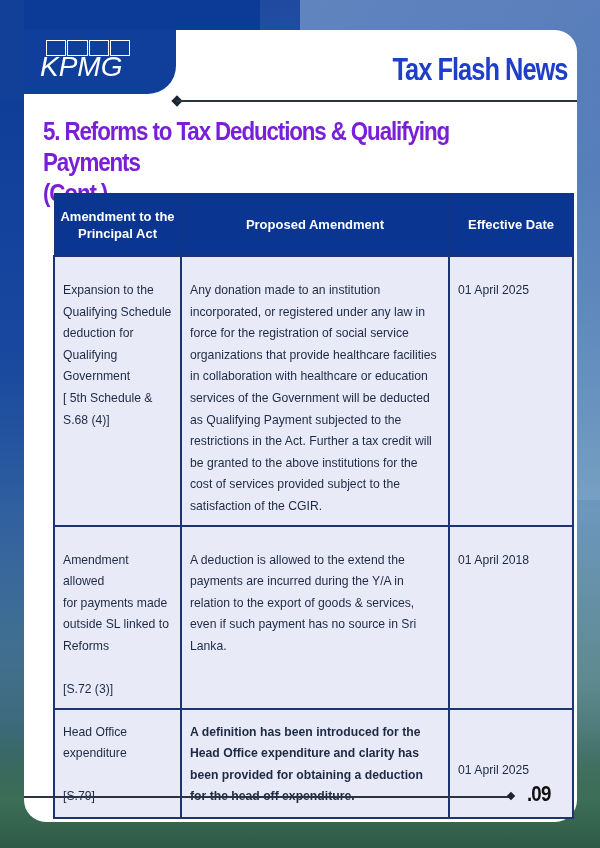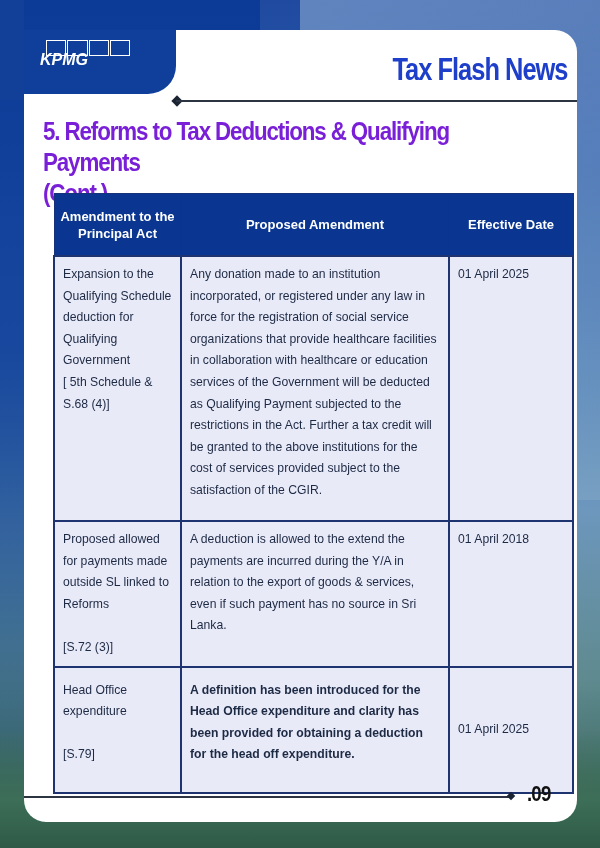--- a/index.html
+++ b/index.html
@@ -30,22 +30,22 @@
   }
   .notch-left {
     position:absolute; left:0; top:0; width:24px; height:100px; background:#123f98;
   }
   .logo {
     position:absolute; left:40px; top:40px; width:90px; height:34px;
   }
   .logo .boxes { display:flex; gap:1px; margin-left:6px; }
   .logo .boxes span { width:19px; height:14px; border:1px solid #fff; display:block; }
   .logo .word {
-    position:absolute; left:0; top:11px; color:#fff; font-weight:bold; font-style:italic;
-    font-size:16px; letter-spacing:0px; font-family:"Liberation Sans", sans-serif;
+    position:absolute; left:0; top:11px; color:#fff; font-weight:normal; font-style:italic;
+    font-size:28px; letter-spacing:0px; font-family:"Liberation Sans", sans-serif;
   }
   .brand-title {
     position:absolute; right:33px; top:52px; color:#1e3fc9;
     font-family:"Liberation Sans Narrow","Liberation Sans", sans-serif;
     font-weight:bold; font-size:31px; letter-spacing:-1.2px;
     transform:scaleX(0.82); transform-origin:right center;
   }
   .top-rule { position:absolute; left:176px; top:100px; width:401px; height:2px; background:#2c3441; }
   .diamond { position:absolute; width:8px; height:8px; background:#1b2433; transform:rotate(45deg); }
   .section-title {
@@ -57,21 +57,21 @@
     position:absolute; left:53px; top:193px; width:519px;
     border-collapse:collapse; table-layout:fixed;
     font-size:12.2px; color:#1d2a44;
   }
   th {
     background:#0a3691; color:#fff; font-weight:bold; font-size:13px;
     height:61px; border:1px solid #17327a; text-align:center; padding:0 4px; line-height:17px;
   }
   td {
     background:#e9eaf8; border:2px solid #1e3471; vertical-align:top;
-    padding:7px 8px 7px 8px; line-height:21.6px;
+    padding:23px 8px 7px 8px; line-height:21.6px;
   }
   td.mid { vertical-align:middle; }
   .gap { display:block; height:21.6px; }
   .bottom-rule { position:absolute; left:24px; top:796px; width:488px; height:2px; background:#2c3441; }
   .page-num {
     position:absolute; left:527px; top:781px; font-weight:bold; font-size:22px; color:#111;
     letter-spacing:-1px; transform:scaleX(0.85); transform-origin:left top;
   }
 </style>
 </head>
@@ -127,31 +127,31 @@
         <div>Qualifying</div>
         <div>Government</div>
         <div>[ 5th Schedule &amp;</div>
         <div>S.68 (4)]</div>
       </td>
       <td>Any donation made to an institution incorporated, or registered under any law in force for the registration of social service organizations that provide healthcare facilities in collaboration with healthcare or education services of the Government will be deducted as Qualifying Payment subjected to the restrictions in the Act. Further a tax credit will be granted to the above institutions for the cost of services provided subject to the satisfaction of the CGIR.</td>
       <td>01 April 2025</td>
     </tr>
     <tr style="height:144px;">
       <td>
-        <div>Proposed allowed</div>
+        <div>Amendment allowed</div>
         <div>for payments made</div>
         <div>outside SL linked to</div>
         <div>Reforms</div>
         <span class="gap"></span>
         <div>[S.72 (3)]</div>
       </td>
       <td>A deduction is allowed to the extend the payments are incurred during the Y/A in relation to the export of goods &amp; services, even if such payment has no source in Sri Lanka.</td>
       <td>01 April 2018</td>
     </tr>
-    <tr style="height:126px;">
+    <tr style="height:109px;">
       <td style="padding-top:12px;">
         <div>Head Office</div>
         <div>expenditure</div>
         <span class="gap"></span>
         <div>[S.79]</div>
       </td>
       <td style="padding-top:12px;font-weight:bold;">A definition has been introduced for the Head Office expenditure and clarity has been provided for obtaining a deduction for the head off expenditure.</td>
       <td class="mid">01 April 2025</td>
     </tr>
   </tbody>

